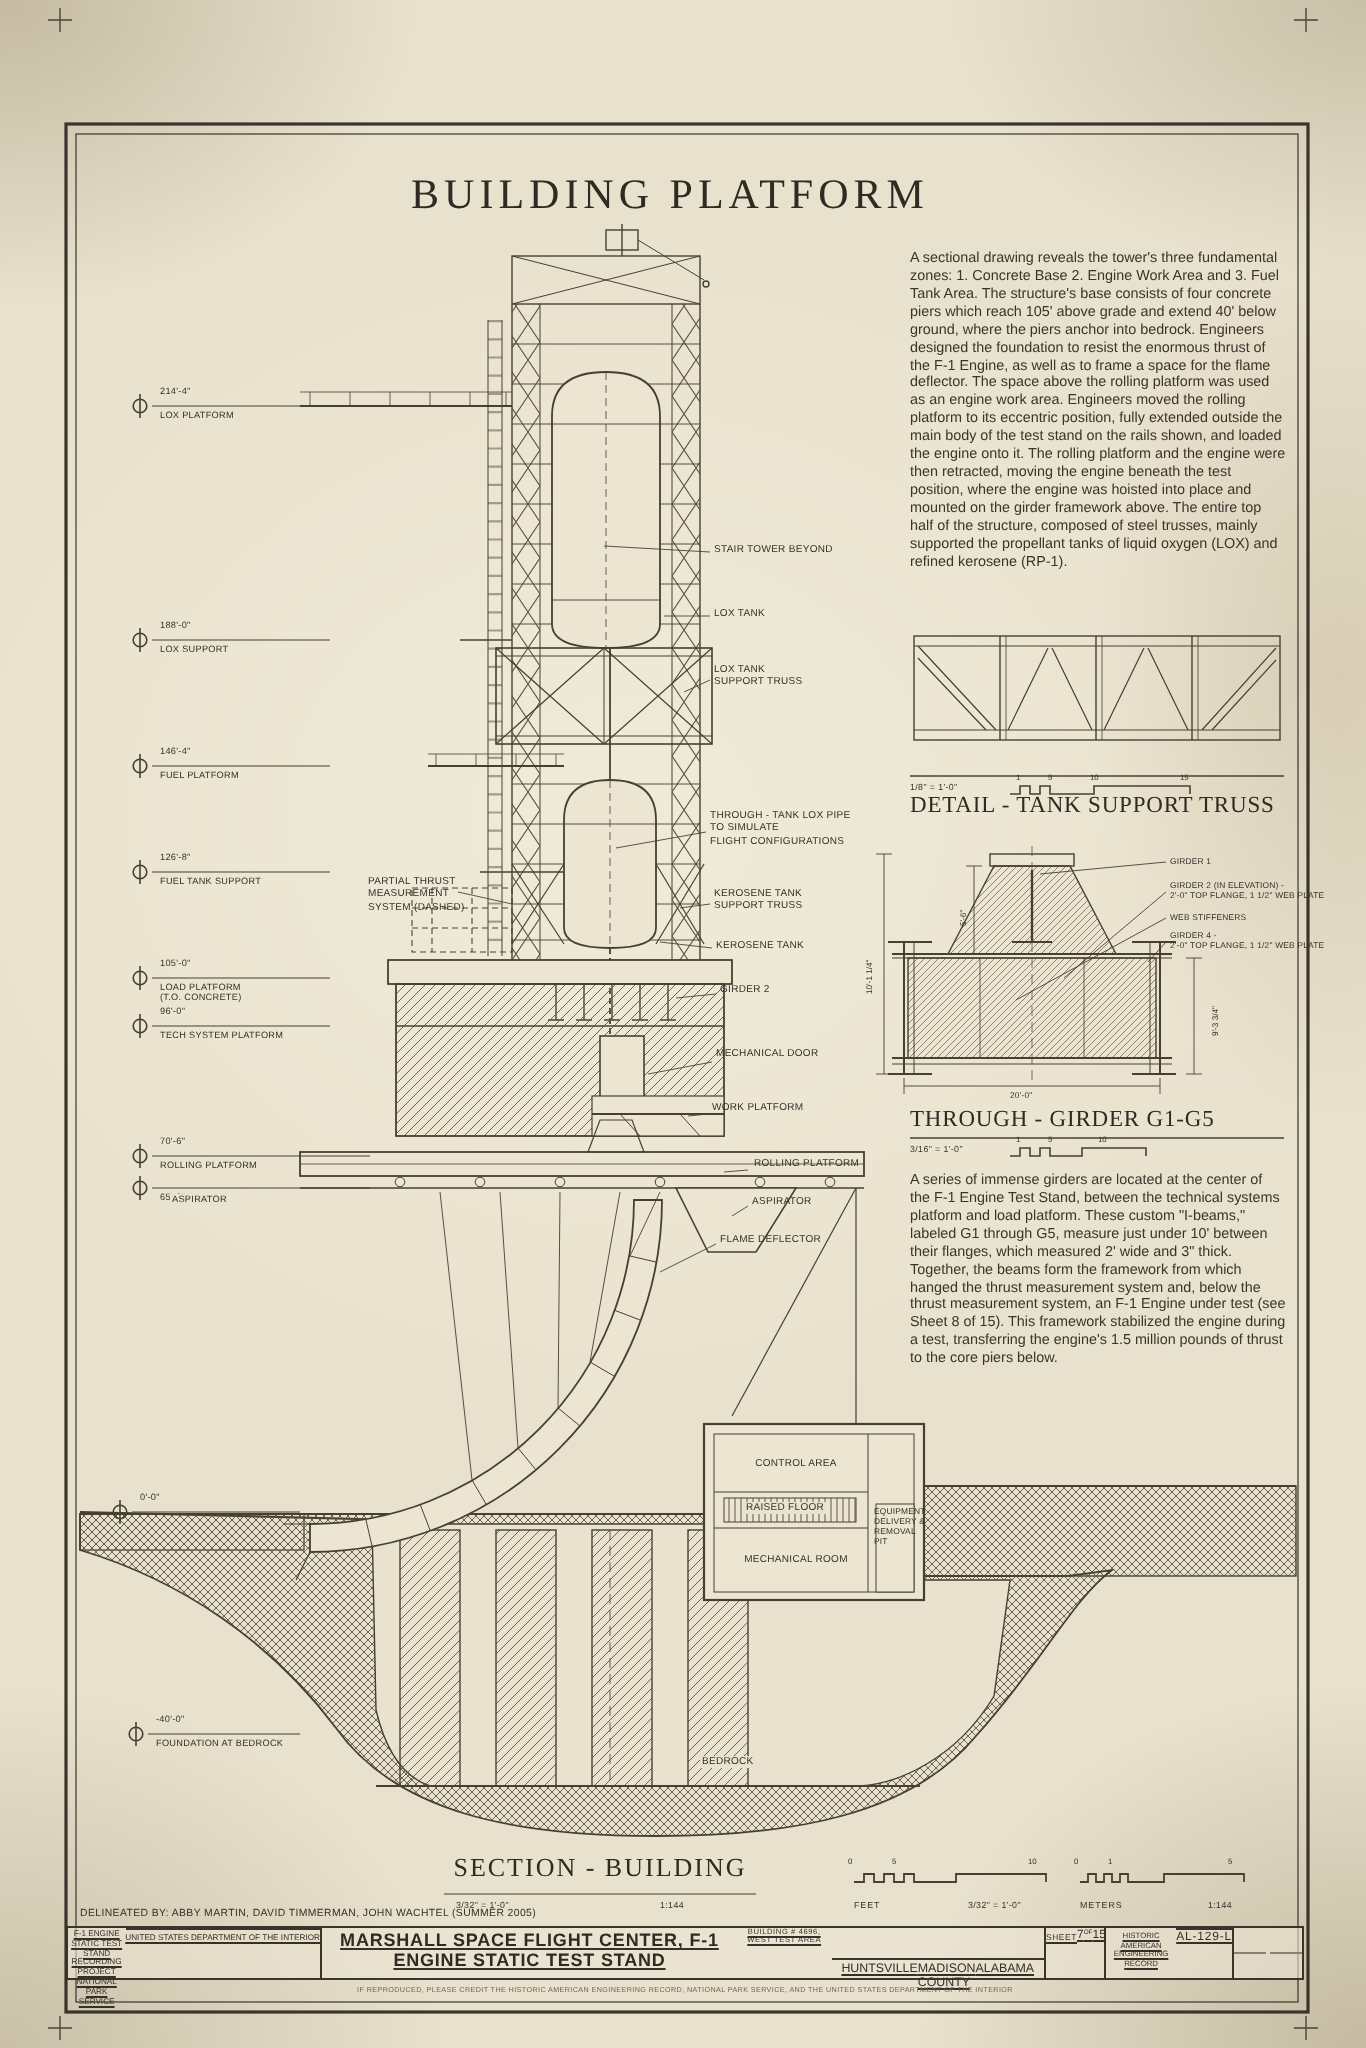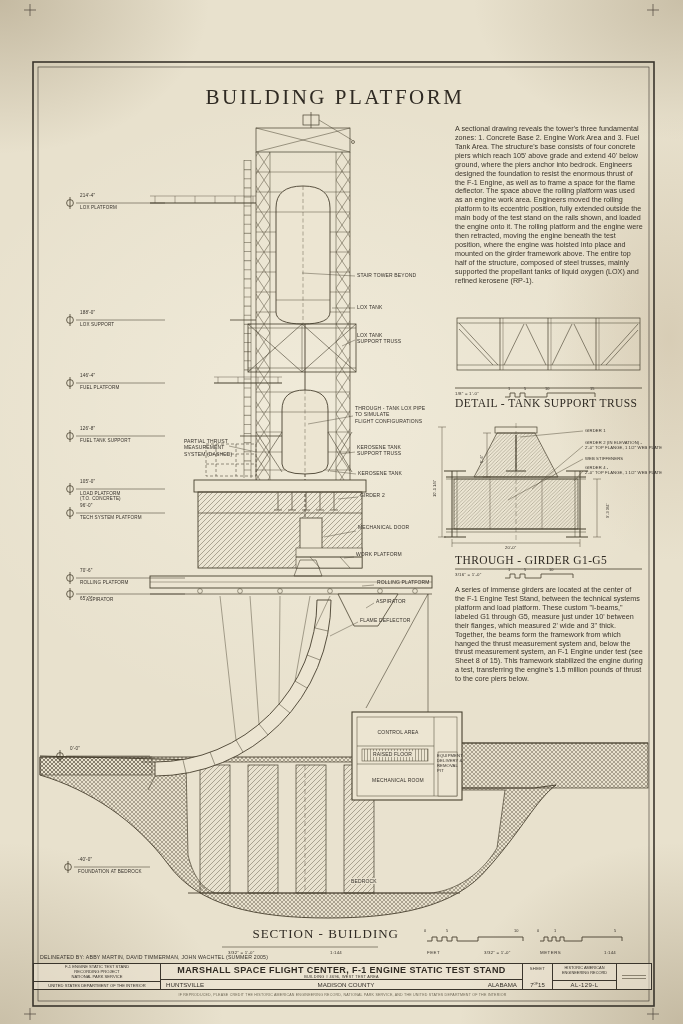--- a/index.html
+++ b/index.html
@@ -24,21 +24,21 @@
   .sectitle{font-family:"Liberation Serif",serif;font-size:13px;letter-spacing:1px;color:#2f2a23;text-align:center;}
   .lab{font-size:5px;line-height:1.25;letter-spacing:.15px;color:#35302a;}
   .lab4{font-size:4.2px;line-height:1.2;letter-spacing:.1px;color:#35302a;}
   .ev{font-size:4.6px;letter-spacing:.15px;color:#35302a;}
   .tick{font-size:3.9px;color:#35302a;}
   .scaletxt{font-size:4.4px;color:#35302a;letter-spacing:.2px;}
   .vdim{transform:rotate(-90deg);transform-origin:0 0;font-size:4.1px;color:#35302a;white-space:nowrap;}
   .bgpaper{background:#e9e2cf;padding:0 1px;}
   
   .tblock{left:33px;top:963px;width:619px;height:27px;border:1.6px solid #3a352c;display:flex;background:rgba(236,229,212,.6);box-sizing:border-box;}
-  .tb-col{border-right:1px solid #3a352c;display:flex;flex-direction:column;box-sizing:border-box;}
+  .tb-col{border-right:1px solid #3a352c;display:flex;flex-direction:row;box-sizing:border-box;text-decoration:underline;}
   .tb-c1{width:127px;}
   .tb-c1 .top{flex:1;text-align:center;font-size:4.1px;line-height:1.18;padding-top:1px;}
   .tb-c1 .bot{border-top:1px solid #3a352c;text-align:center;font-size:4.1px;padding:1px 0;}
   .tb-c2{flex:1;}
   .tb-c2 .maintitle{text-align:center;font-size:9px;letter-spacing:.4px;padding-top:1px;font-weight:bold;color:#2f2a23;}
   .tb-c2 .subtitle{text-align:center;font-size:3.8px;letter-spacing:.3px;}
   .tb-c2 .cityrow{border-top:1px solid #3a352c;display:flex;justify-content:space-between;font-size:6.2px;padding:1px 5px 0 5px;margin-top:auto;height:8px;}
   .tb-c3{width:30px;}
   .tb-c3 .top{flex:1;text-align:center;font-size:4.2px;padding-top:2px;letter-spacing:.3px;}
   .tb-c3 .bot{text-align:center;font-size:6px;padding-bottom:1px;}
@@ -423,21 +423,21 @@
   <div class="abs vdim" style="left:605px;top:518px;">9'-3 3/4"</div>
   <div class="abs lab4" style="left:505px;top:545px;">20'-0"</div>
   <div class="abs dettitle" style="left:455px;top:554px;">THROUGH - GIRDER G1-G5</div>
   <div class="abs scaletxt" style="left:455px;top:572px;">3/16" = 1'-0"</div>
   <span class="abs tick" style="left:508px;top:567px;">1</span>
   <span class="abs tick" style="left:524px;top:567px;">5</span>
   <span class="abs tick" style="left:549px;top:567px;">10</span>
 
   <div class="abs para" style="left:455px;top:586px;width:188px;">A series of immense girders are located at the center of the F-1 Engine Test Stand, between the technical systems platform and load platform. These custom "I-beams," labeled G1 through G5, measure just under 10' between their flanges, which measured 2' wide and 3" thick. Together, the beams form the framework from which hanged the thrust measurement system and, below the thrust measurement system, an F-1 Engine under test (see Sheet 8 of 15). This framework stabilized the engine during a test, transferring the engine's 1.5 million pounds of thrust to the core piers below.</div>
 
-  <div class="abs sectitle" style="left:229px;top:926px;width:170px;text-align:right;">SECTION - BUILDING</div>
+  <div class="abs sectitle" style="left:215px;top:926px;width:170px;">SECTION - BUILDING</div>
   <div class="abs scaletxt" style="left:228px;top:950px;">3/32" = 1'-0"</div>
   <div class="abs scaletxt" style="left:330px;top:950px;">1:144</div>
 
   <span class="abs tick" style="left:424px;top:928px;">0</span>
   <span class="abs tick" style="left:446px;top:928px;">5</span>
   <span class="abs tick" style="left:514px;top:928px;">10</span>
   <div class="abs scaletxt" style="left:427px;top:950px;letter-spacing:.5px;">FEET</div>
   <div class="abs scaletxt" style="left:484px;top:950px;">3/32" = 1'-0"</div>
   <span class="abs tick" style="left:537px;top:928px;">0</span>
   <span class="abs tick" style="left:554px;top:928px;">1</span>

